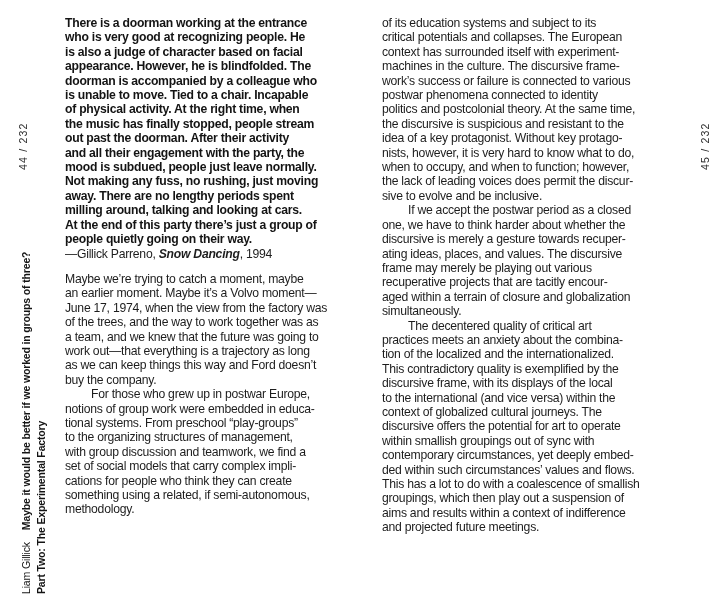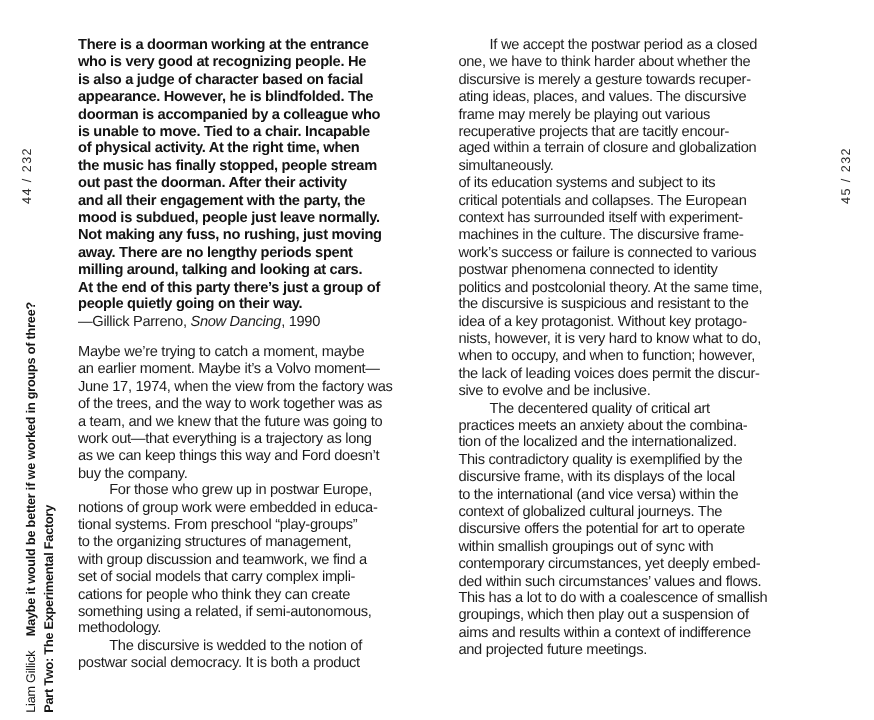--- a/index.html
+++ b/index.html
@@ -6,32 +6,32 @@
   body {
     width: 728px; height: 600px;
     background: #ffffff;
     font-family: "Liberation Sans", sans-serif;
     color: #1d1d1d;
     overflow: hidden;
     position: relative;
   }
   .col {
     position: absolute;
-    top: 30px;
+    top: 16px;
     width: 345px;
     font-size: 12.2px;
     line-height: 14.4px;
     letter-spacing: -0.25px;
   }
   .col-left  { left: 65px; }
   .col-right { left: 382px; }
   p { margin: 0; white-space: pre-line; }
   .quote { font-weight: 700; color: #141414; }
   .attribution { font-weight: 400; }
-  .attribution .italic { font-style: italic; }
+  .attribution .italic { font-style: italic; font-weight: bold; }
   .first-body { margin-top: 11px; }
   .indent { text-indent: 26px; }
 
   .rot {
     position: absolute;
     transform-origin: 0 0;
     transform: rotate(-90deg);
     white-space: nowrap;
   }
   .page-num {
@@ -79,64 +79,62 @@
 of physical activity. At the right time, when
 the music has finally stopped, people stream
 out past the doorman. After their activity
 and all their engagement with the party, the
 mood is subdued, people just leave normally.
 Not making any fuss, no rushing, just moving
 away. There are no lengthy periods spent
 milling around, talking and looking at cars.
 At the end of this party there’s just a group of
 people quietly going on their way.</p>
-    <p class="attribution"><span>—Gillick Parreno, </span><span class="italic">Snow Dancing</span><span>, 1990</span></p>
+    <p class="attribution"><span>—Gillick Parreno, </span><span class="italic">Snow Dancing</span><span>, 1994</span></p>
     <p class="body first-body">Maybe we’re trying to catch a moment, maybe
 an earlier moment. Maybe it’s a Volvo moment—
 June 17, 1974, when the view from the factory was
 of the trees, and the way to work together was as
 a team, and we knew that the future was going to
 work out—that everything is a trajectory as long
 as we can keep things this way and Ford doesn’t
 buy the company.</p>
     <p class="body indent">For those who grew up in postwar Europe,
 notions of group work were embedded in educa-
 tional systems. From preschool “play-groups”
 to the organizing structures of management,
 with group discussion and teamwork, we find a
 set of social models that carry complex impli-
 cations for people who think they can create
 something using a related, if semi-autonomous,
 methodology.</p>
-    <p class="body indent">The discursive is wedded to the notion of
-postwar social democracy. It is both a product</p>
   </div>
 
   <div class="col col-right">
-    <p class="body indent">If we accept the postwar period as a closed
-one, we have to think harder about whether the
-discursive is merely a gesture towards recuper-
-ating ideas, places, and values. The discursive
-frame may merely be playing out various
-recuperative projects that are tacitly encour-
-aged within a terrain of closure and globalization
-simultaneously.</p>
     <p class="body">of its education systems and subject to its
 critical potentials and collapses. The European
 context has surrounded itself with experiment-
 machines in the culture. The discursive frame-
 work’s success or failure is connected to various
 postwar phenomena connected to identity
 politics and postcolonial theory. At the same time,
 the discursive is suspicious and resistant to the
 idea of a key protagonist. Without key protago-
 nists, however, it is very hard to know what to do,
 when to occupy, and when to function; however,
 the lack of leading voices does permit the discur-
 sive to evolve and be inclusive.</p>
+    <p class="body indent">If we accept the postwar period as a closed
+one, we have to think harder about whether the
+discursive is merely a gesture towards recuper-
+ating ideas, places, and values. The discursive
+frame may merely be playing out various
+recuperative projects that are tacitly encour-
+aged within a terrain of closure and globalization
+simultaneously.</p>
     <p class="body indent">The decentered quality of critical art
 practices meets an anxiety about the combina-
 tion of the localized and the internationalized.
 This contradictory quality is exemplified by the
 discursive frame, with its displays of the local
 to the international (and vice versa) within the
 context of globalized cultural journeys. The
 discursive offers the potential for art to operate
 within smallish groupings out of sync with
 contemporary circumstances, yet deeply embed-

